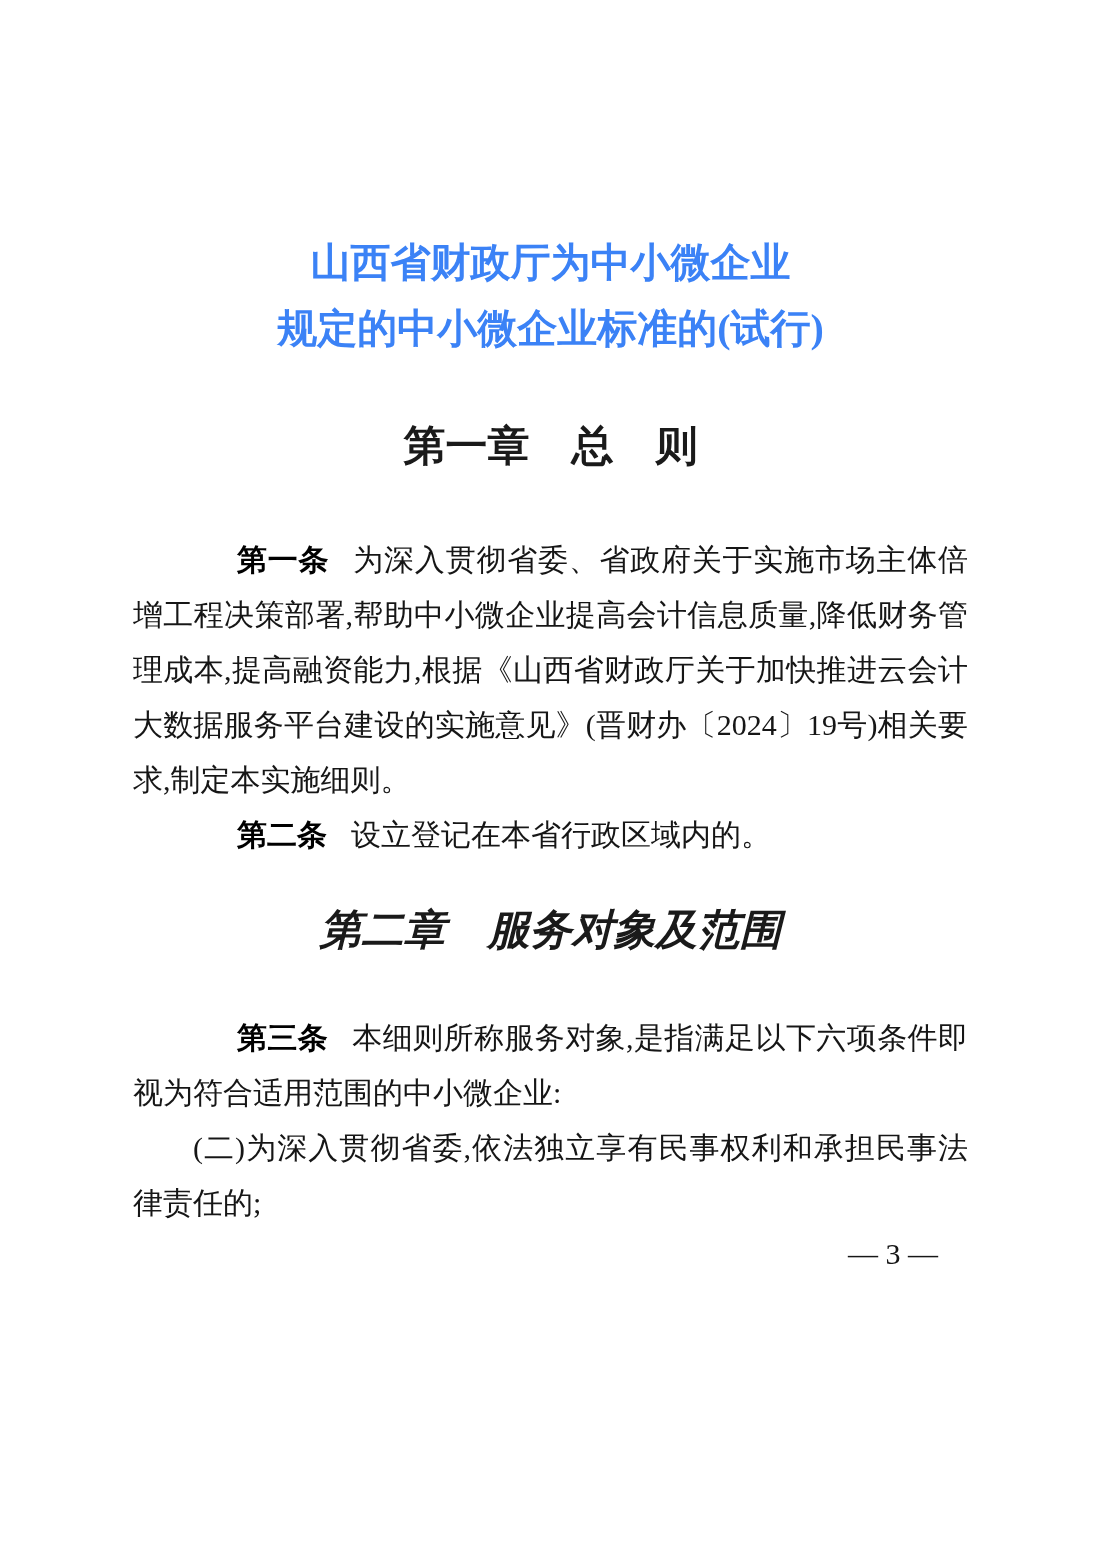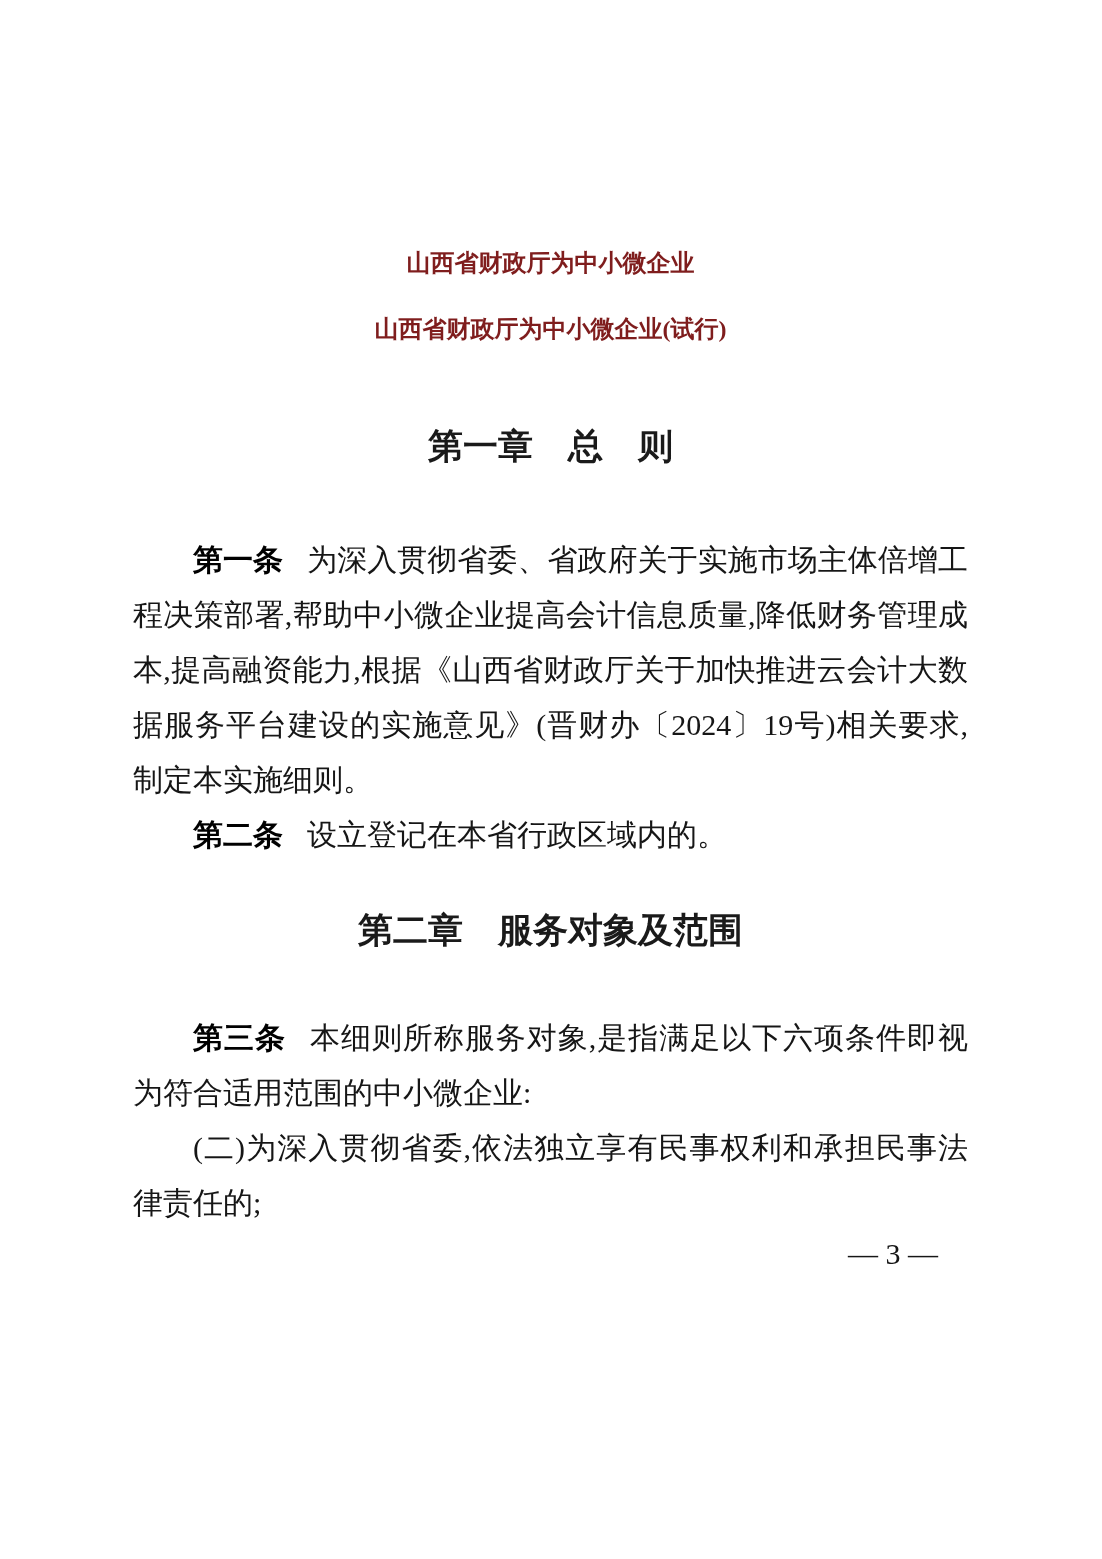--- a/index.html
+++ b/index.html
@@ -11,70 +11,71 @@
     margin: 0 auto;
     background: #ffffff;
     color: #161616;
     font-family: "Liberation Serif", "DejaVu Serif", serif;
     padding: 0 134px 0 133px;
     overflow: hidden;
   }
   .doc-title {
     margin-top: 230px;
     text-align: center;
-    font-size: 24px;
+    font-size: 40px;
     line-height: 66px;
     font-weight: bold;
-    color: #7f1d1d;
+    color: #3b82f6;
     font-family: "Liberation Serif", "DejaVu Serif", serif;
   }
   .title-line { display: block; }
   .chapter-heading {
     text-align: center;
-    font-size: 35px;
+    font-size: 42px;
     line-height: 40px;
     font-weight: bold;
     color: #1a1a1a;
     font-family: "Liberation Sans", "DejaVu Sans", sans-serif;
   }
   .chapter-heading.first { margin-top: 64px; }
-  .chapter-heading.second { margin-top: 48px; }
+  .chapter-heading.second { margin-top: 48px; font-style: italic; }
   .body-para {
     font-size: 30px;
     line-height: 55px;
     text-align: justify;
     text-indent: 2em;
     word-break: break-all;
     color: #161616;
   }
   .first-after-heading { margin-top: 66px; }
   .after-chapter2 { margin-top: 60px; }
   .article-label {
     font-weight: bold;
     color: #000000;
     font-family: "Liberation Sans", "DejaVu Sans", sans-serif;
     margin-right: 0.8em;
+    margin-left: 44px;
   }
   .page-number {
     margin-top: 4px;
     text-align: right;
     padding-right: 30px;
     font-size: 30px;
     line-height: 40px;
     color: #161616;
   }
 </style>
 </head>
 <body>
 
 <div class="page">
 
   <h1 class="doc-title">
     <span class="title-line">山西省财政厅为中小微企业</span>
-    <span class="title-line">山西省财政厅为中小微企业(试行)</span>
+    <span class="title-line">规定的中小微企业标准的(试行)</span>
   </h1>
 
   <h2 class="chapter-heading first">第一章　总　则</h2>
 
   <p class="body-para first-after-heading">
     <span class="article-label">第一条</span><span>为深入贯彻省委、省政府关于实施市场主体倍增工程决策部署,帮助中小微企业提高会计信息质量,降低财务管理成本,提高融资能力,根据《山西省财政厅关于加快推进云会计大数据服务平台建设的实施意见》(晋财办〔2024〕19号)相关要求,制定本实施细则。</span>
   </p>
 
   <p class="body-para">
     <span class="article-label">第二条</span><span>设立登记在本省行政区域内的。</span>

